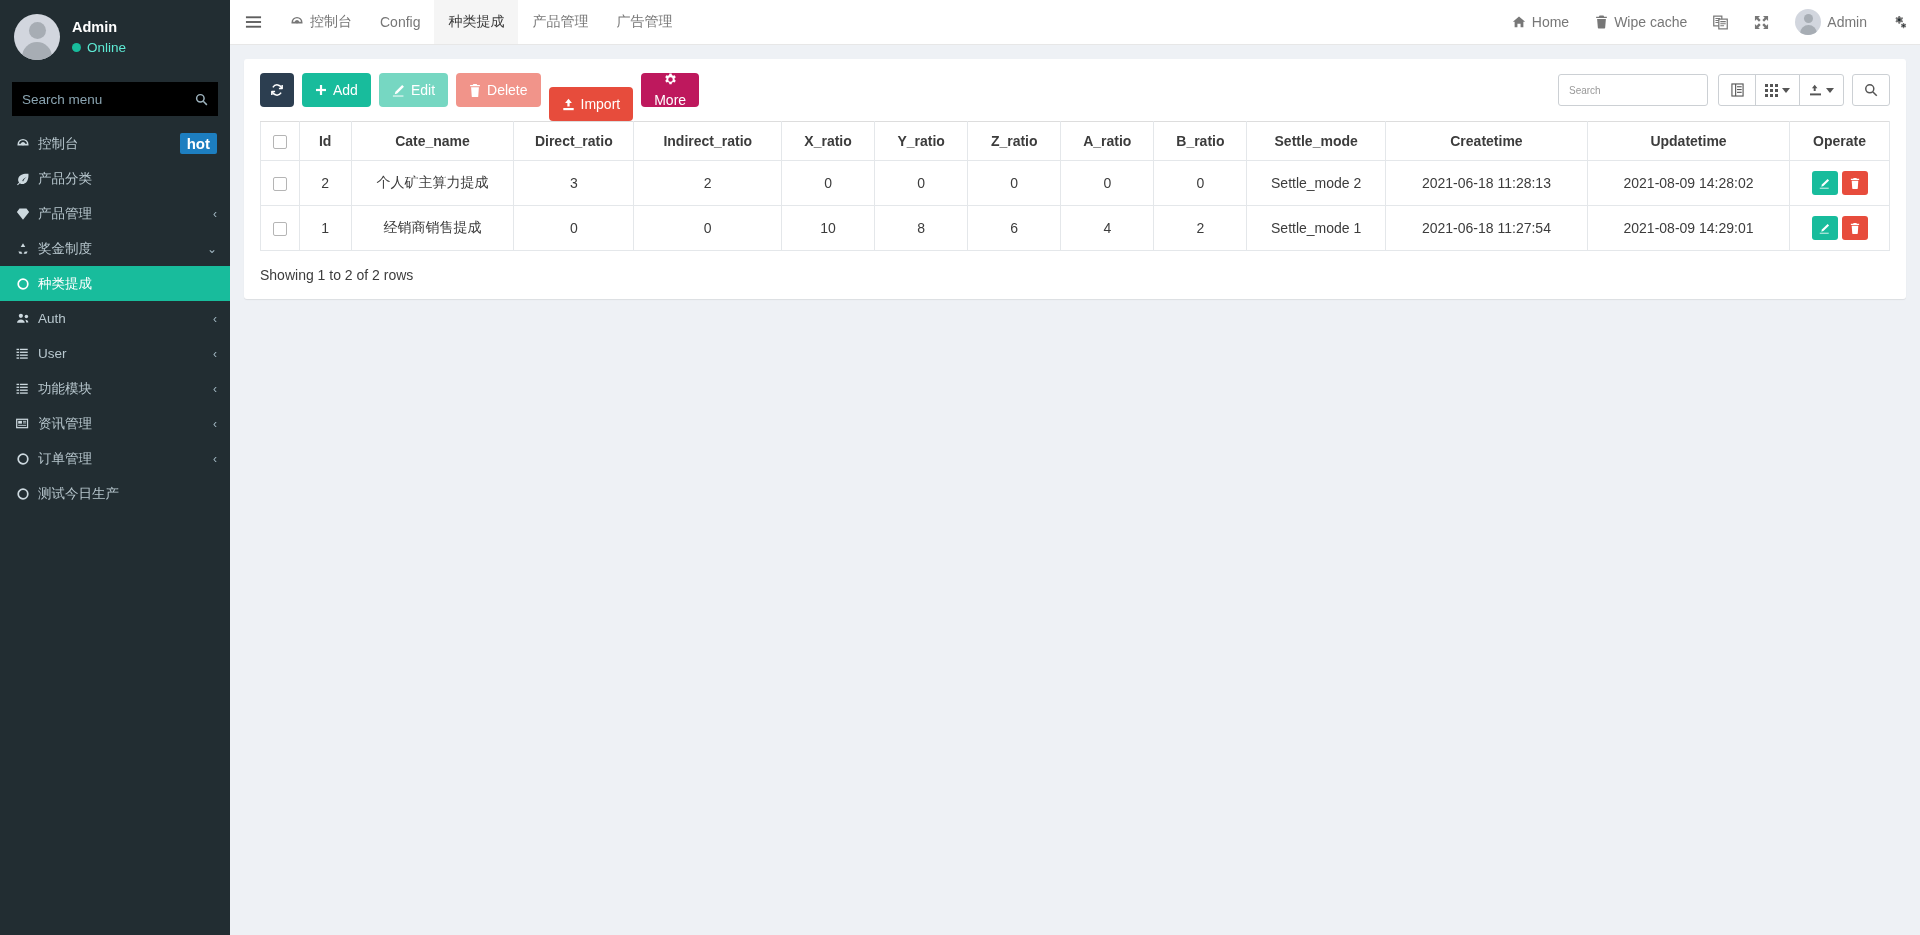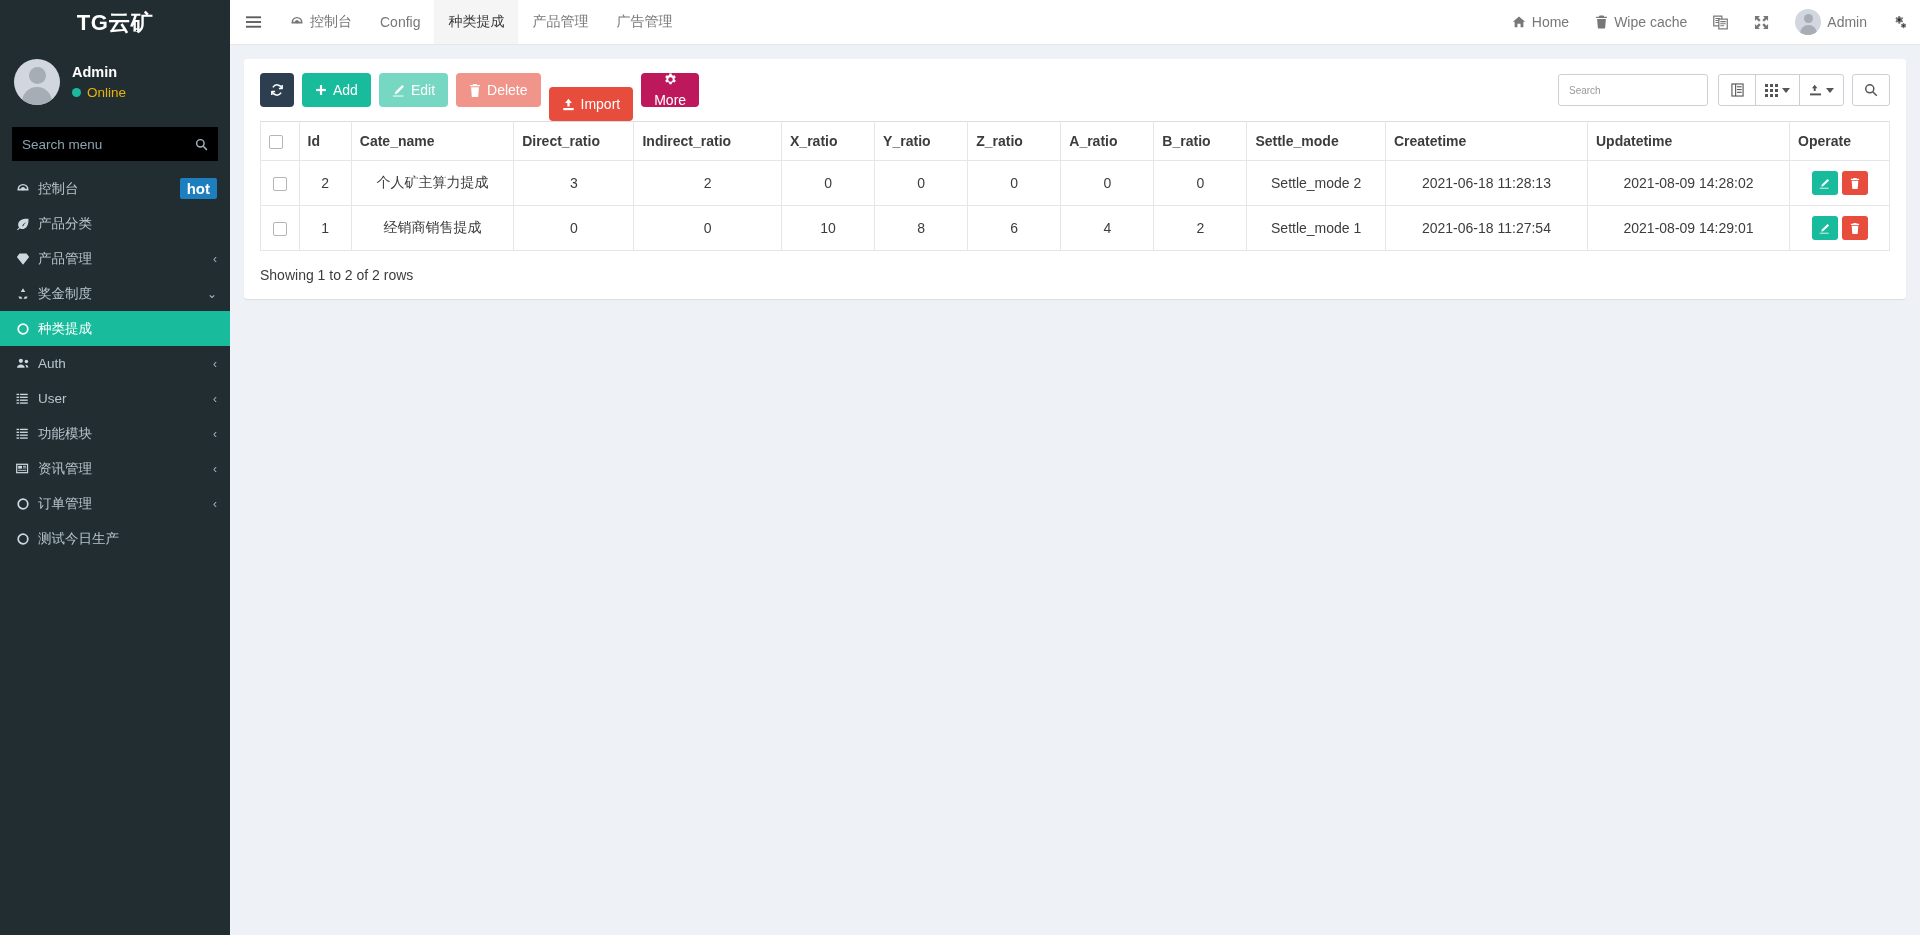--- a/index.html
+++ b/index.html
@@ -45,21 +45,21 @@
     width: 17px; height: 17px; border-radius: 50%;
     background: #a7adb4; left: 14.5px; top: 8px;
   }
   .avatar::after {
     content: ""; position: absolute;
     width: 30px; height: 20px; border-radius: 15px 15px 0 0;
     background: #a7adb4; left: 8px; top: 28px;
   }
   .user-info { margin-left: 12px; line-height: 1.45; }
   .user-name { color: #ffffff; font-size: 14.5px; font-weight: 700; }
-  .user-status { font-size: 13.5px; color: #eab308; display: flex; align-items: center; gap: 6px; }
+  .user-status { font-size: 13.5px; color: #5eead4; display: flex; align-items: center; gap: 6px; }
   .dot-online { width: 9px; height: 9px; border-radius: 50%; background: #18bc9c; display: inline-block; }
 
   .search-menu {
     margin: 8px 12px 10px 12px;
     height: 34px;
     background: #000000;
     display: flex; align-items: center;
     position: relative;
   }
   .search-menu input {
@@ -192,21 +192,21 @@
   .tri { width: 0; height: 0; border-left: 4px solid transparent; border-right: 4px solid transparent; border-top: 5px solid #555; }
 
   
   table.grid { width: 100%; border-collapse: collapse; margin-top: 14px; font-size: 14px; }
   table.grid th {
     border: 1px solid #e4e7ea;
     border-top: 1px solid #ddd;
     padding: 11px 8px;
     font-weight: 700;
     color: #3c3c3c;
-    text-align: left;
+    text-align: center;
     background: #ffffff;
     white-space: nowrap;
   }
   table.grid td {
     border: 1px solid #e4e7ea;
     padding: 10px 8px;
     color: #3c3c3c;
     text-align: center;
     white-space: nowrap;
   }
@@ -235,21 +235,20 @@
   .col-r { width: 82px; }
   .col-sm { width: 122px; }
   .col-time { width: 178px; }
   .col-op { width: 88px; }
 </style>
 </head>
 <body>
 
 <div id="sidebar">
 
-  <div class="brand">TG云矿</div>
 
   <div class="user-panel">
     <div class="avatar"></div>
     <div class="user-info">
       <div class="user-name">Admin</div>
       <div class="user-status">
         <span class="dot-online"></span>
         <span>Online</span>
       </div>
     </div>

